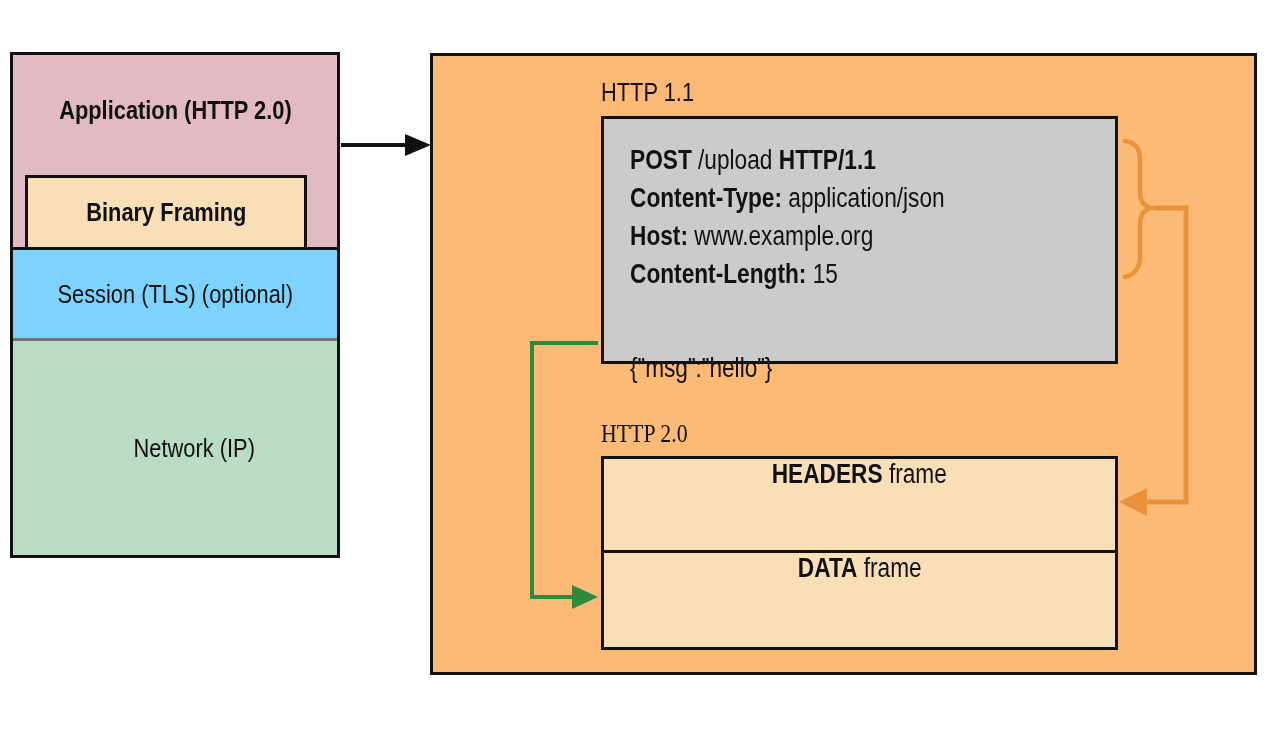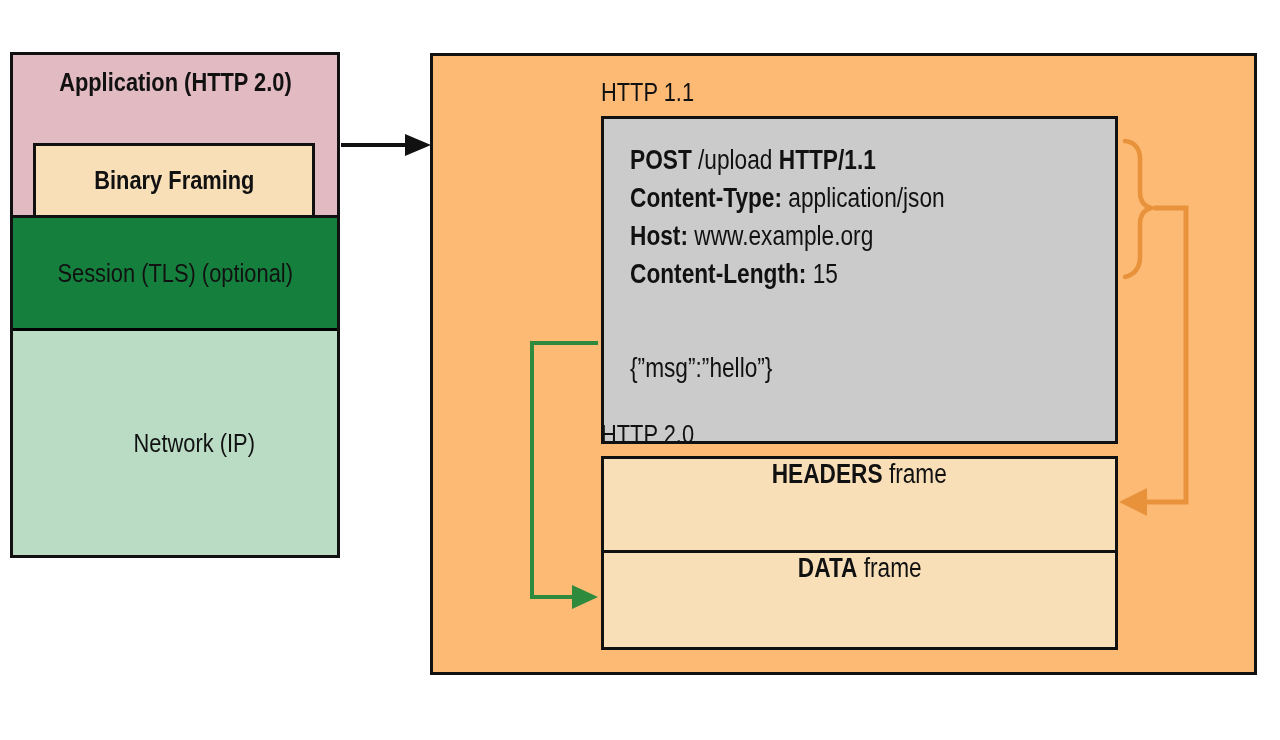--- a/index.html
+++ b/index.html
@@ -24,53 +24,53 @@
     border: 3px solid #111; box-sizing: border-box;
     display: flex; flex-direction: column;
     background: #fff;
   }
   .layer {
     box-sizing: border-box;
     display: flex; align-items: center; justify-content: center;
     font-size: 26px;
   }
   .layer-app {
-    height: 160px; background: #e2bac1;
+    height: 192px; background: #e2bac1;
     position: relative;
-    align-items: flex-start; padding-top: 12px;
+    align-items: flex-start; padding-top: 40px;
     font-weight: 700;
   }
-  .layer-session  { height: 113px; background: #15803d; border-top: 3px solid #111; }
+  .layer-session  { height: 91px; background: #7dd3fc; border-top: 3px solid #111; }
   .layer-transport{ height: 121px; background: #b5d3e8; border-top: 3px solid #111; }
-  .layer-network  { flex: 1;       background: #badcc5; border-top: 3px solid #000000; padding-left: 38px; }
+  .layer-network  { flex: 1;       background: #badcc5; border-top: 3px solid #737373; padding-left: 38px; }
   #binary-framing {
-    position: absolute; left: 20px; bottom: -3px;
+    position: absolute; left: 12px; bottom: -3px;
     width: 282px; height: 75px;
     background: #f8dfb8; border: 3px solid #111; box-sizing: border-box;
     display: flex; align-items: center; justify-content: center;
     font-weight: 700; font-size: 26px;
   }
 
   
   #container {
     position: absolute; left: 430px; top: 53px;
     width: 827px; height: 622px;
     border: 3px solid #111; box-sizing: border-box;
     background: #fdba74;
   }
   .section-label {
     position: absolute; left: 168px;
     font-size: 26px; line-height: 28px;
   }
   #http1-label { top: 22px; }
-  #http2-label { top: 364px; }
+  #http2-label { top: 364px; font-family: Liberation Serif, serif; }
 
   #request-box {
     position: absolute; left: 168px; top: 60px;
-    width: 517px; height: 328px;
+    width: 517px; height: 248px;
     background: #cbcbcb; border: 3px solid #111; box-sizing: border-box;
     padding: 22px 0 10px 26px;
     font-size: 27px; line-height: 38px;
   }
   .req-line { white-space: nowrap; }
   #request-body-line { margin-top: 56px; }
 
   .frame-box {
     position: absolute; left: 168px;
     width: 517px;

